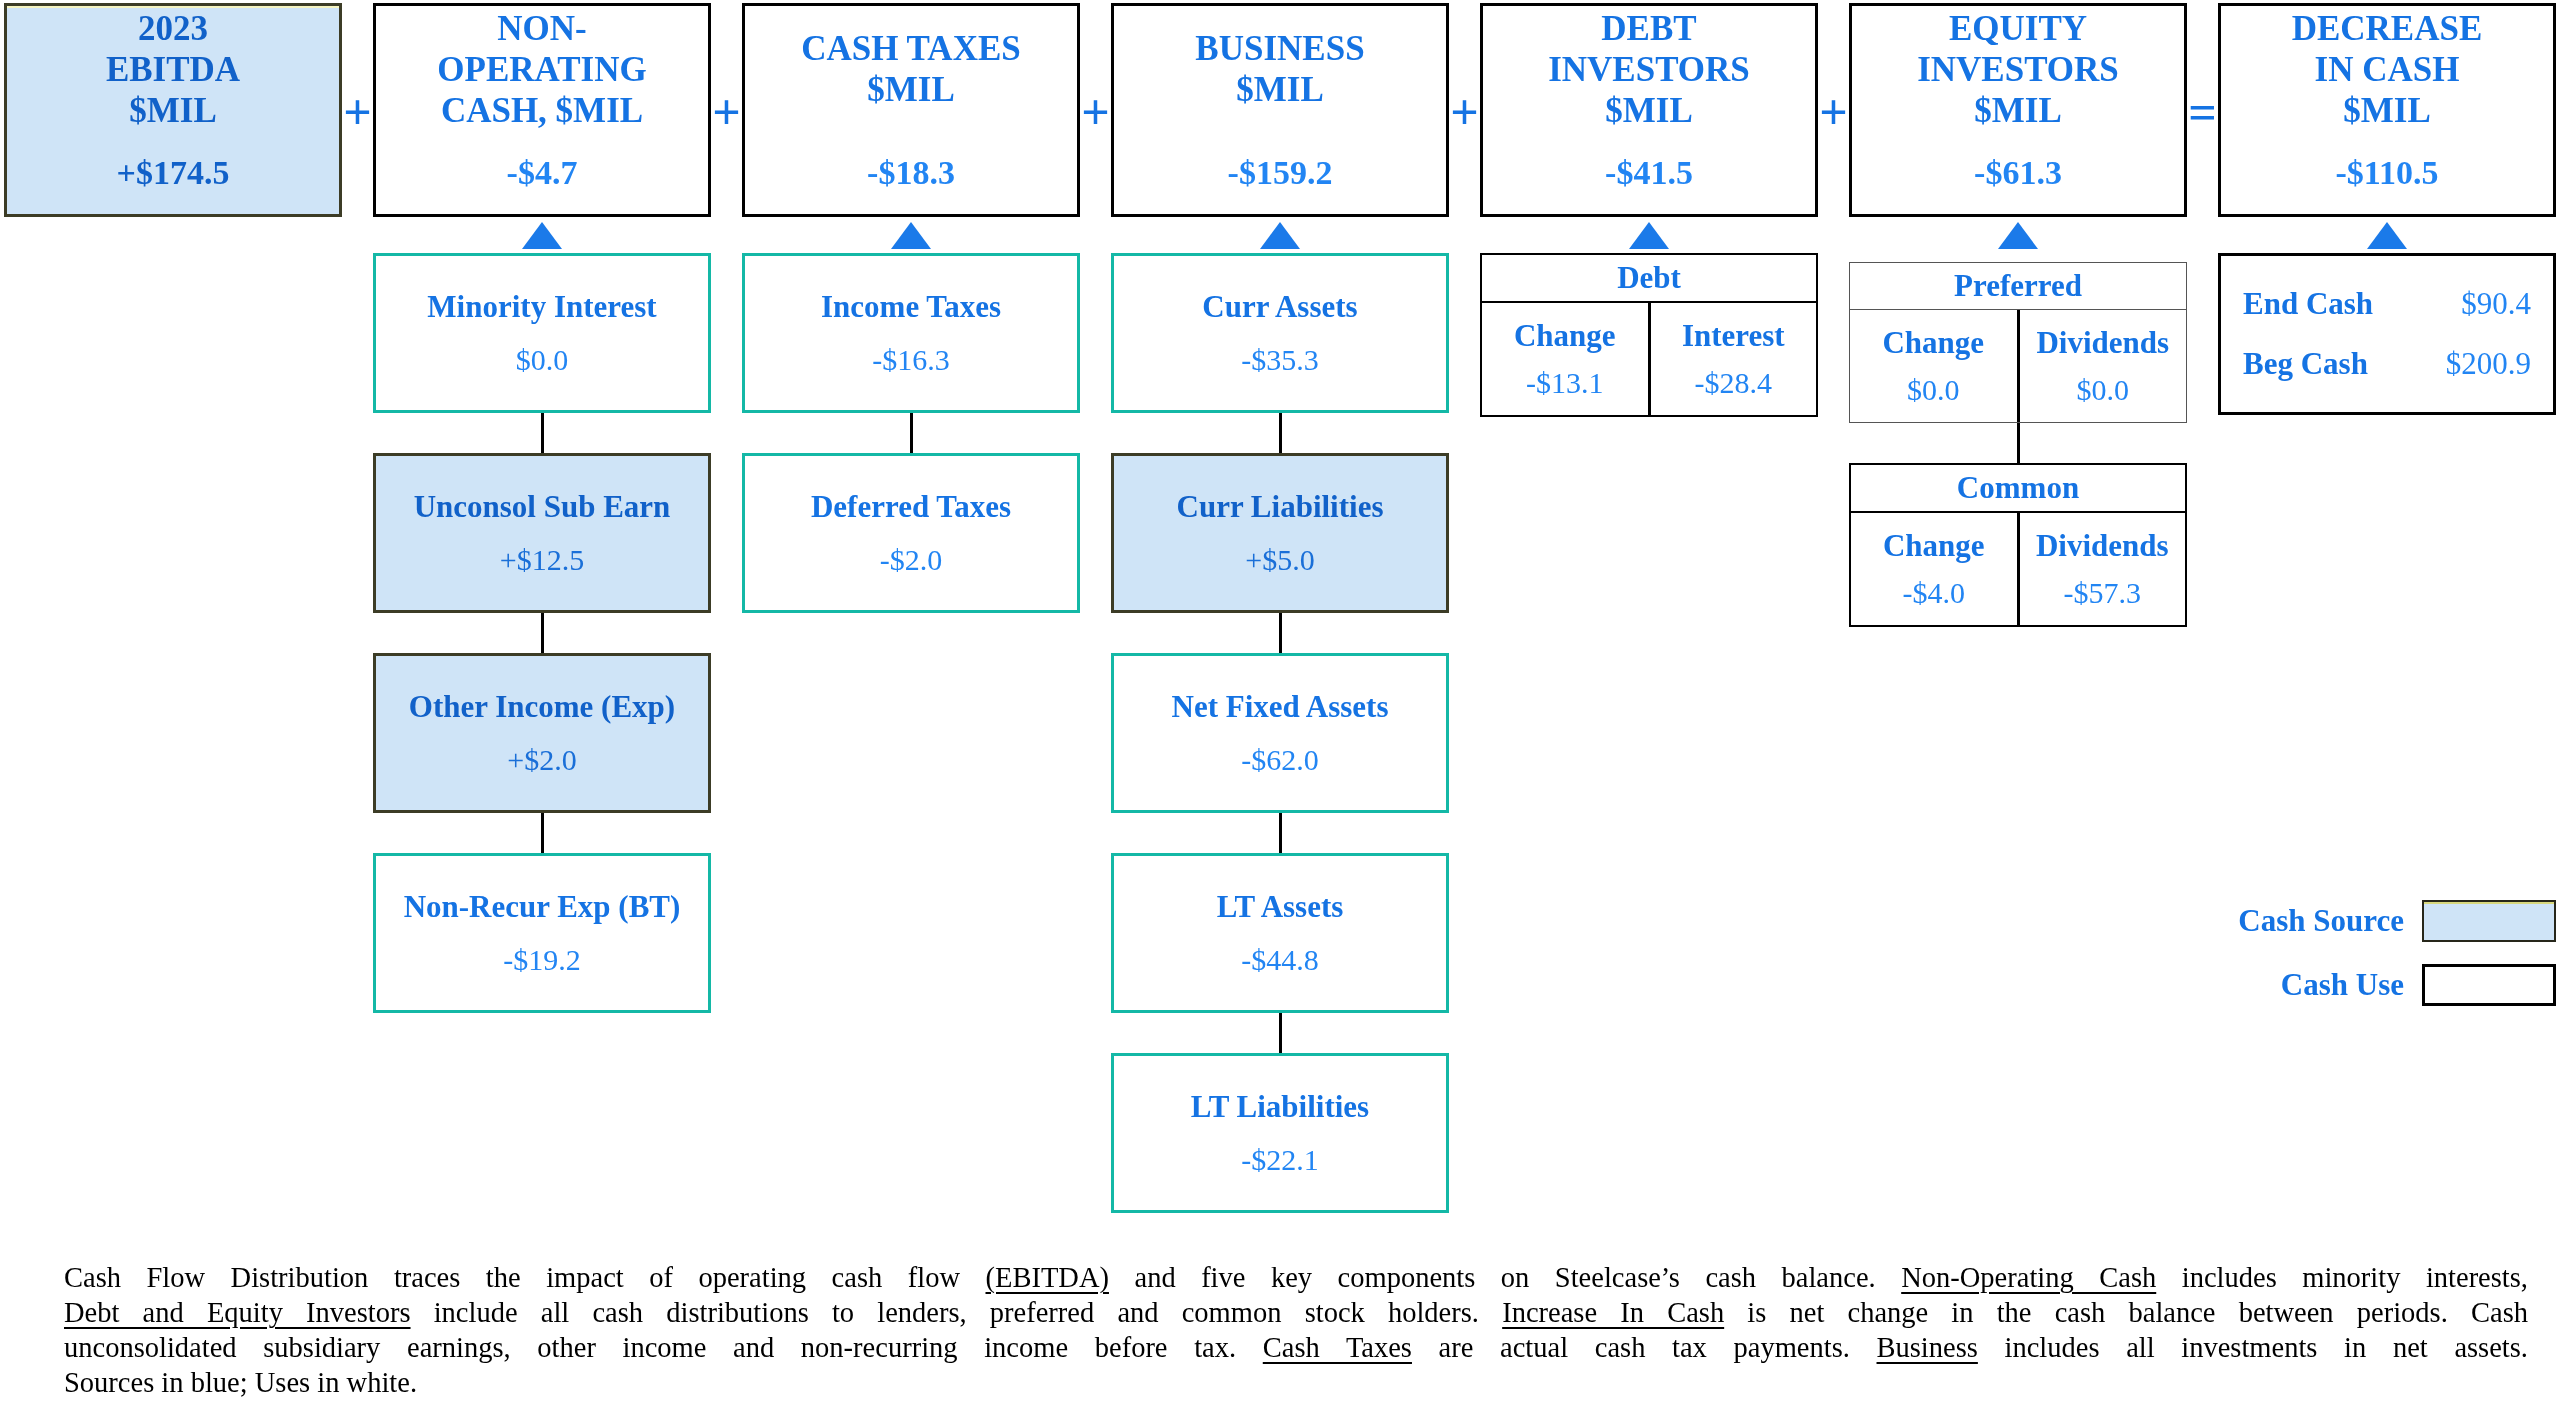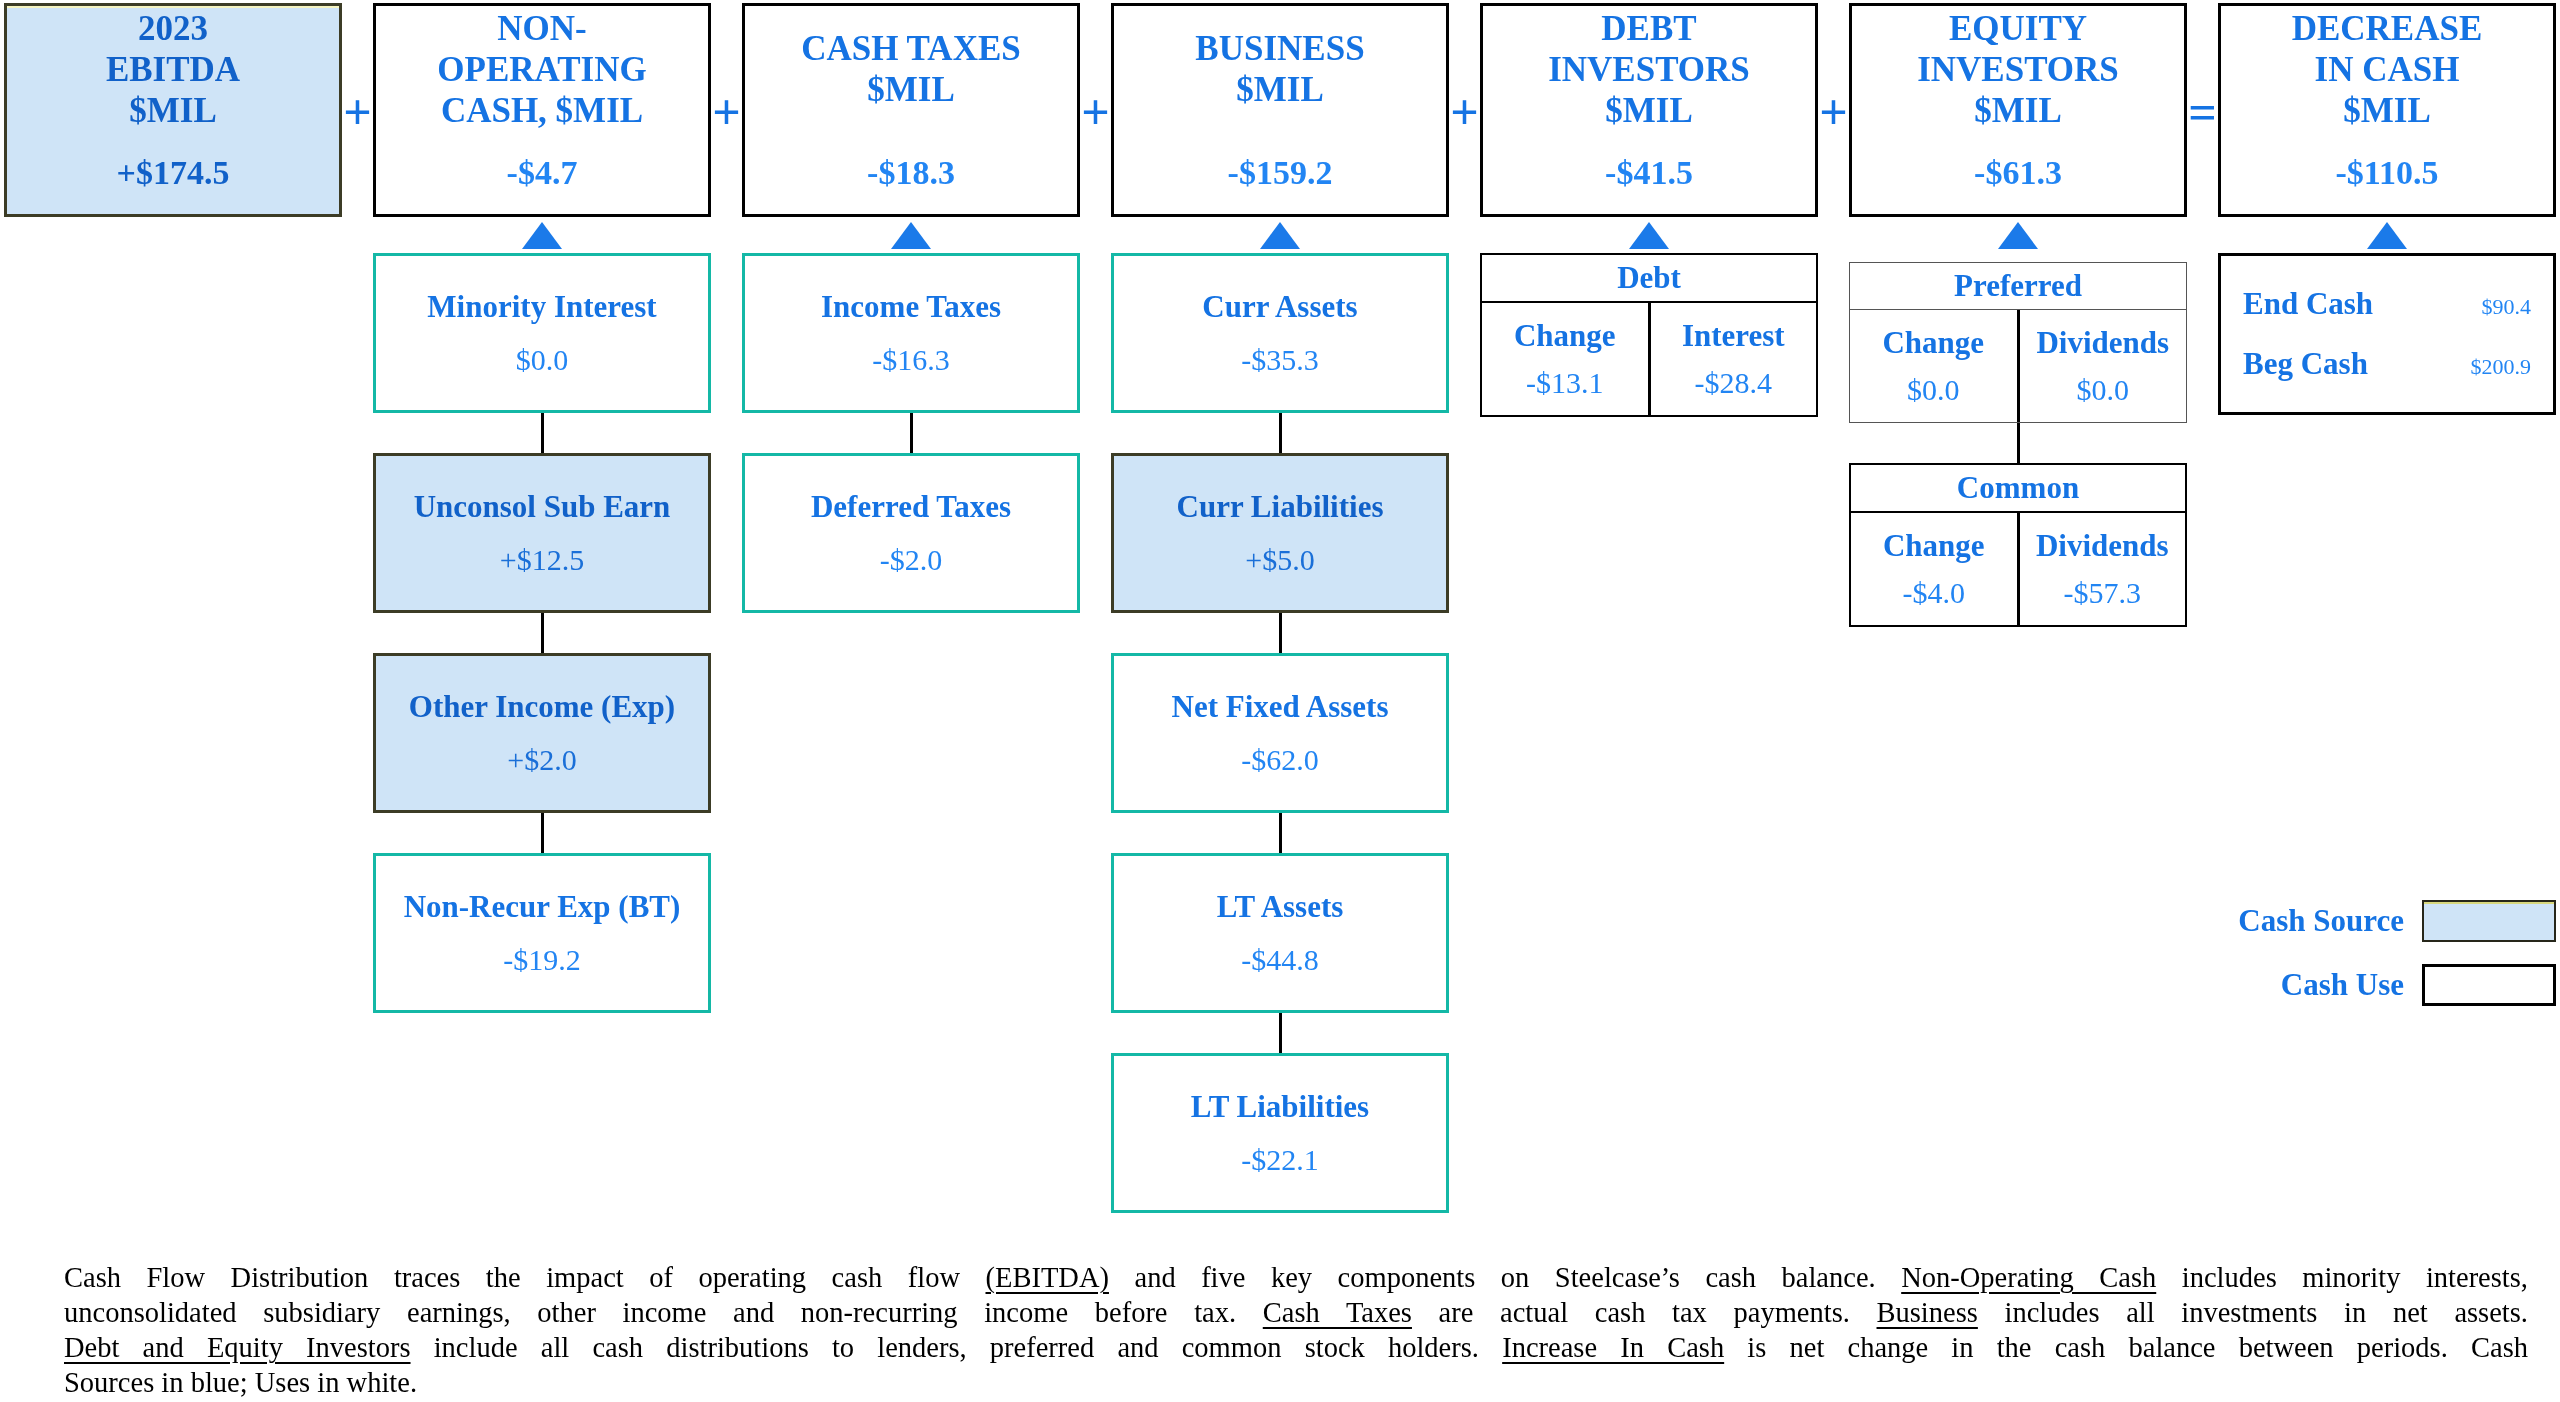--- a/index.html
+++ b/index.html
@@ -37,21 +37,21 @@
   .tbl-cell{flex:1;display:flex;flex-direction:column;align-items:center;justify-content:center;gap:17px;}
   .tbl-cell.first{border-right:3px solid #000;}
   .tbl-head{font-weight:bold;font-size:31px;color:var(--blue-bold);line-height:1;}
   .tbl-val{font-size:30px;color:var(--blue);line-height:1;}
   .tbl.light{border-width:1px;border-color:#555;margin-top:9px;}
   .tbl.light .tbl-title{border-bottom-width:1px;border-bottom-color:#555;}
   .kv-box{height:162px;border:3px solid #000;box-sizing:border-box;background:#fff;
     display:flex;flex-direction:column;justify-content:center;gap:24px;padding:0 22px;}
   .kv-row{display:flex;justify-content:space-between;align-items:baseline;}
   .kv-label{font-weight:bold;font-size:31px;color:var(--blue-bold);}
-  .kv-value{font-size:22px;color:var(--blue);}
+  .kv-value{font-size:31px;color:var(--blue);}
   .legend{position:absolute;top:900px;right:4px;display:flex;flex-direction:column;gap:22px;align-items:flex-end;}
   .legend-row{display:flex;align-items:center;gap:18px;}
   .legend-label{font-weight:bold;font-size:31px;color:var(--blue-bold);}
   .legend-swatch{width:134px;height:42px;box-sizing:border-box;}
   .legend-swatch.source{background:var(--fill);border:2px solid #26261a;box-shadow:inset 0 2px 0 #d8d87e;}
   .legend-swatch.use{background:#fff;border:3px solid #000;}
   .footer{position:absolute;left:64px;top:1260px;width:2464px;color:#000;font-size:28.5px;line-height:35px;}
   .f-line{text-align:justify;text-align-last:justify;}
   .f-line.last{text-align:justify;text-align-last:left;}
   .f-u{text-decoration:underline;text-decoration-thickness:2px;text-underline-offset:5px;}
@@ -274,17 +274,17 @@
         <div class="legend-label">Cash Source</div>
         <div class="legend-swatch source"></div>
       </div>
       <div class="legend-row">
         <div class="legend-label">Cash Use</div>
         <div class="legend-swatch use"></div>
       </div>
     </div>
   <div class="footer" id="footer">
       <div class="f-line"><span>Cash Flow Distribution traces the impact of operating cash flow </span><span class="f-u">(EBITDA)</span><span> and five key components on Steelcase’s cash balance. </span><span class="f-u">Non-Operating Cash</span><span> includes minority interests,</span></div>
+      <div class="f-line"><span class="f-u">Debt and Equity Investors</span><span> include all cash distributions to lenders, preferred and common stock holders. </span><span class="f-u">Increase In Cash</span><span> is net change in the cash balance between periods. Cash</span></div>
       <div class="f-line"><span>unconsolidated subsidiary earnings, other income and non-recurring income before tax. </span><span class="f-u">Cash Taxes</span><span> are actual cash tax payments. </span><span class="f-u">Business</span><span> includes all investments in net assets.</span></div>
-      <div class="f-line"><span class="f-u">Debt and Equity Investors</span><span> include all cash distributions to lenders, preferred and common stock holders. </span><span class="f-u">Increase In Cash</span><span> is net change in the cash balance between periods. Cash</span></div>
       <div class="f-line last"><span>Sources in blue; Uses in white.</span></div>
     </div>
 </div>
 
 </body></html>

